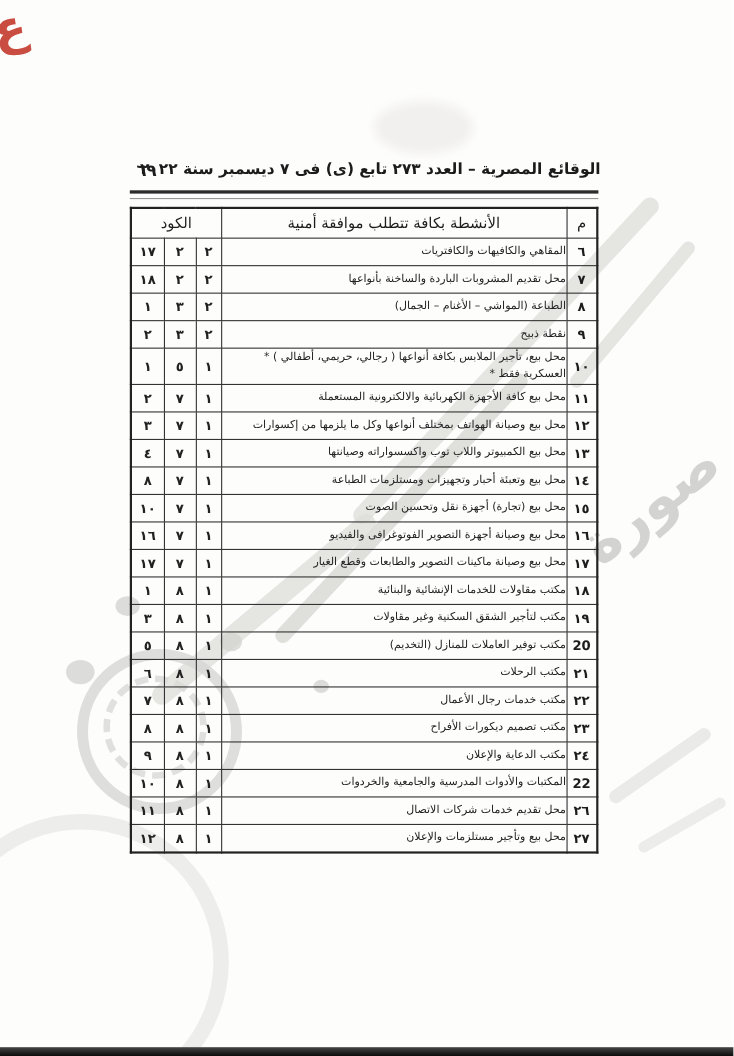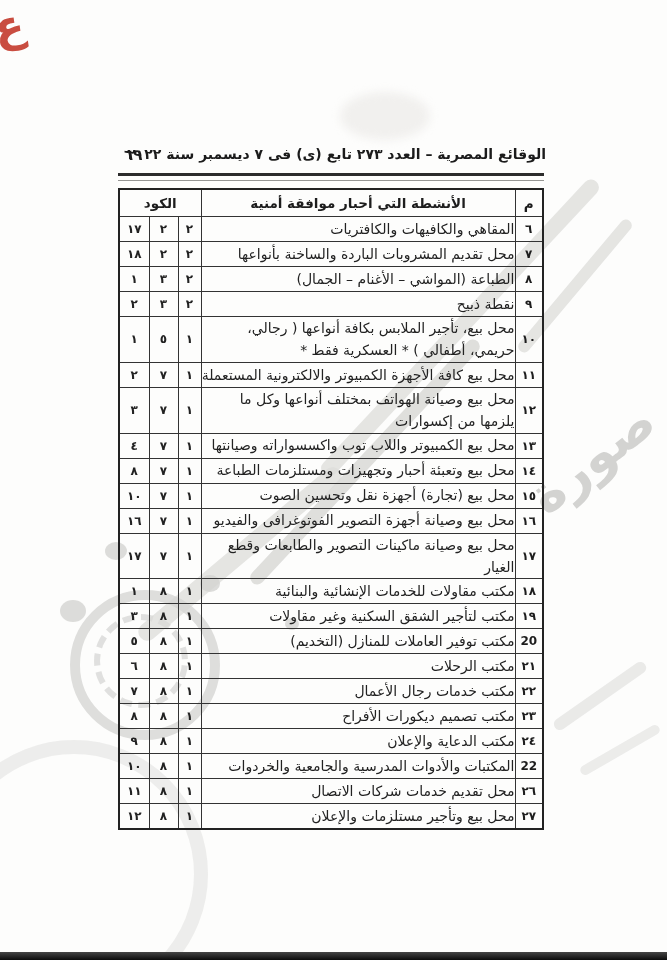--- a/index.html
+++ b/index.html
@@ -108,30 +108,30 @@
     background: transparent;
     border: 2px solid #222;
   }
   table.activities th, table.activities td {
     border: 1.5px solid #333;
     padding: 0;
     background: transparent;
   }
   th.h-serial, th.h-code, th.h-activity {
     height: 26px;
-    font-size: 13.5px; font-weight: bold;
+    font-size: 13.5px; font-weight: normal;
     text-align: center; vertical-align: middle;
   }
   td.serial-cell {
     height: 24px;
     font-size: 12px; font-weight: bold;
     text-align: center; vertical-align: middle;
   }
   td.activity-cell {
-    font-size: 14px;
+    font-size: 10px;
     text-align: right; vertical-align: middle;
     padding: 1px 6px 1px 3px;
     line-height: 1.6;
     color: #222;
   }
   td.code-cell {
     font-size: 12px; font-weight: bold;
     text-align: center; vertical-align: middle;
     color: #222;
   }
@@ -178,21 +178,21 @@
     <colgroup>
       <col style="width:28px">
       <col style="width:314px">
       <col style="width:23px">
       <col style="width:29px">
       <col style="width:30px">
     </colgroup>
     <thead>
       <tr>
         <th class="h-serial">م</th>
-        <th class="h-activity">الأنشطة التي أحبار موافقة أمنية</th>
+        <th class="h-activity">الأنشطة بكافة تتطلب موافقة أمنية</th>
         <th class="h-code" colspan="3">الكود</th>
       </tr>
     </thead>
     <tbody id="tbody-rows">
         <tr>
           <td class="serial-cell">٦</td>
           <td class="activity-cell">المقاهي والكافيهات والكافتريات</td>
           <td class="code-cell">٢</td>
           <td class="code-cell">٢</td>
           <td class="code-cell">١٧</td>
@@ -220,21 +220,21 @@
         </tr>
         <tr>
           <td class="serial-cell">١٠</td>
           <td class="activity-cell">محل بيع، تأجير الملابس بكافة أنواعها ( رجالي، حريمي، أطفالي ) * العسكرية فقط *</td>
           <td class="code-cell">١</td>
           <td class="code-cell">٥</td>
           <td class="code-cell">١</td>
         </tr>
         <tr>
           <td class="serial-cell">١١</td>
-          <td class="activity-cell">محل بيع كافة الأجهزة الكمبيوتر والالكترونية المستعملة</td>
+          <td class="activity-cell">محل بيع كافة الأجهزة الكهربائية والالكترونية المستعملة</td>
           <td class="code-cell">١</td>
           <td class="code-cell">٧</td>
           <td class="code-cell">٢</td>
         </tr>
         <tr>
           <td class="serial-cell">١٢</td>
           <td class="activity-cell">محل بيع وصيانة الهواتف بمختلف أنواعها وكل ما يلزمها من إكسوارات</td>
           <td class="code-cell">١</td>
           <td class="code-cell">٧</td>
           <td class="code-cell">٣</td>

